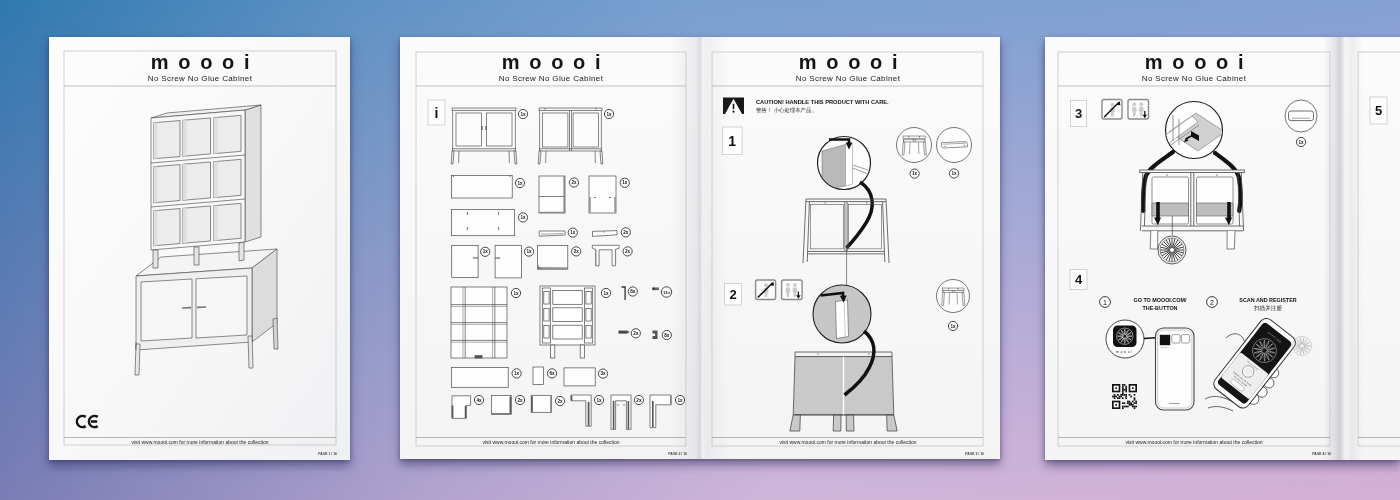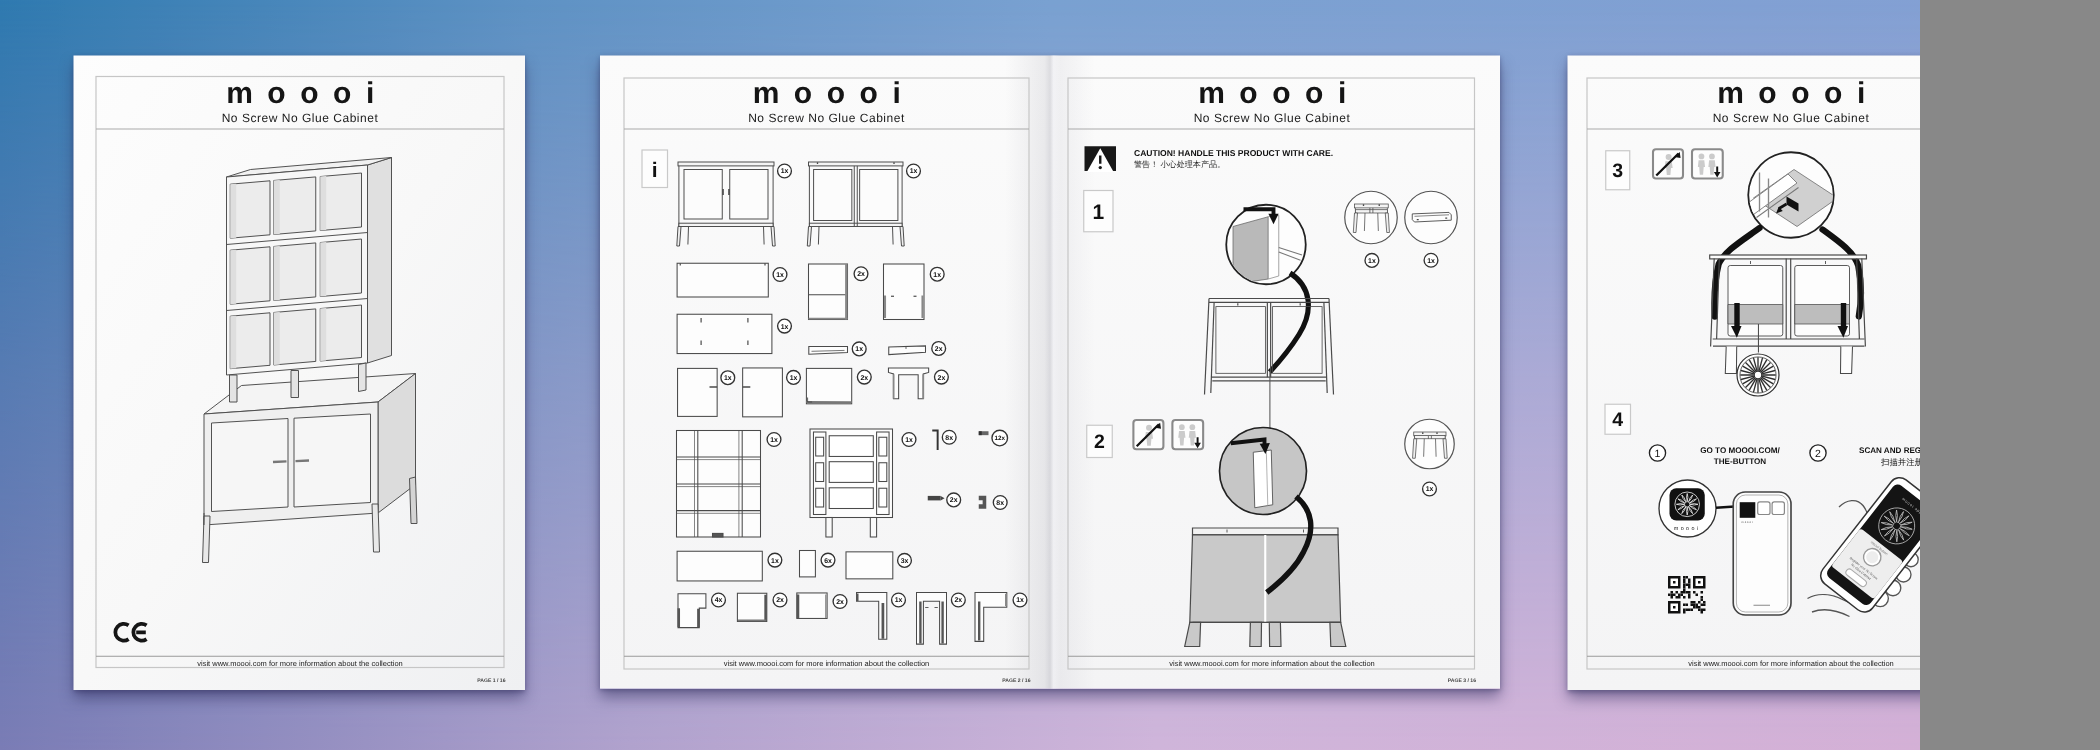--- a/index.html
+++ b/index.html
@@ -1,15 +1,15 @@
 <!DOCTYPE html>
 <html><head><meta charset="utf-8">
 <style>
 html,body{margin:0;padding:0;background:#888}
-#stage{position:relative;width:1280px;height:500px;overflow:hidden;font-family:"Liberation Sans",sans-serif}
+#stage{position:relative;width:1400px;height:500px;overflow:hidden;font-family:"Liberation Sans",sans-serif}
 .page{position:absolute}
 svg text{font-family:"Liberation Sans",sans-serif}
 </style></head>
 <body>
 <div id="stage">
 
 <svg width="1400" height="500" viewBox="0 0 1400 500" style="position:absolute;left:0;top:0" xmlns="http://www.w3.org/2000/svg">
 <defs>
 <linearGradient id="gtop" x1="0" y1="0" x2="1" y2="0">
 <stop offset="0" stop-color="#2f7ab0"></stop>

